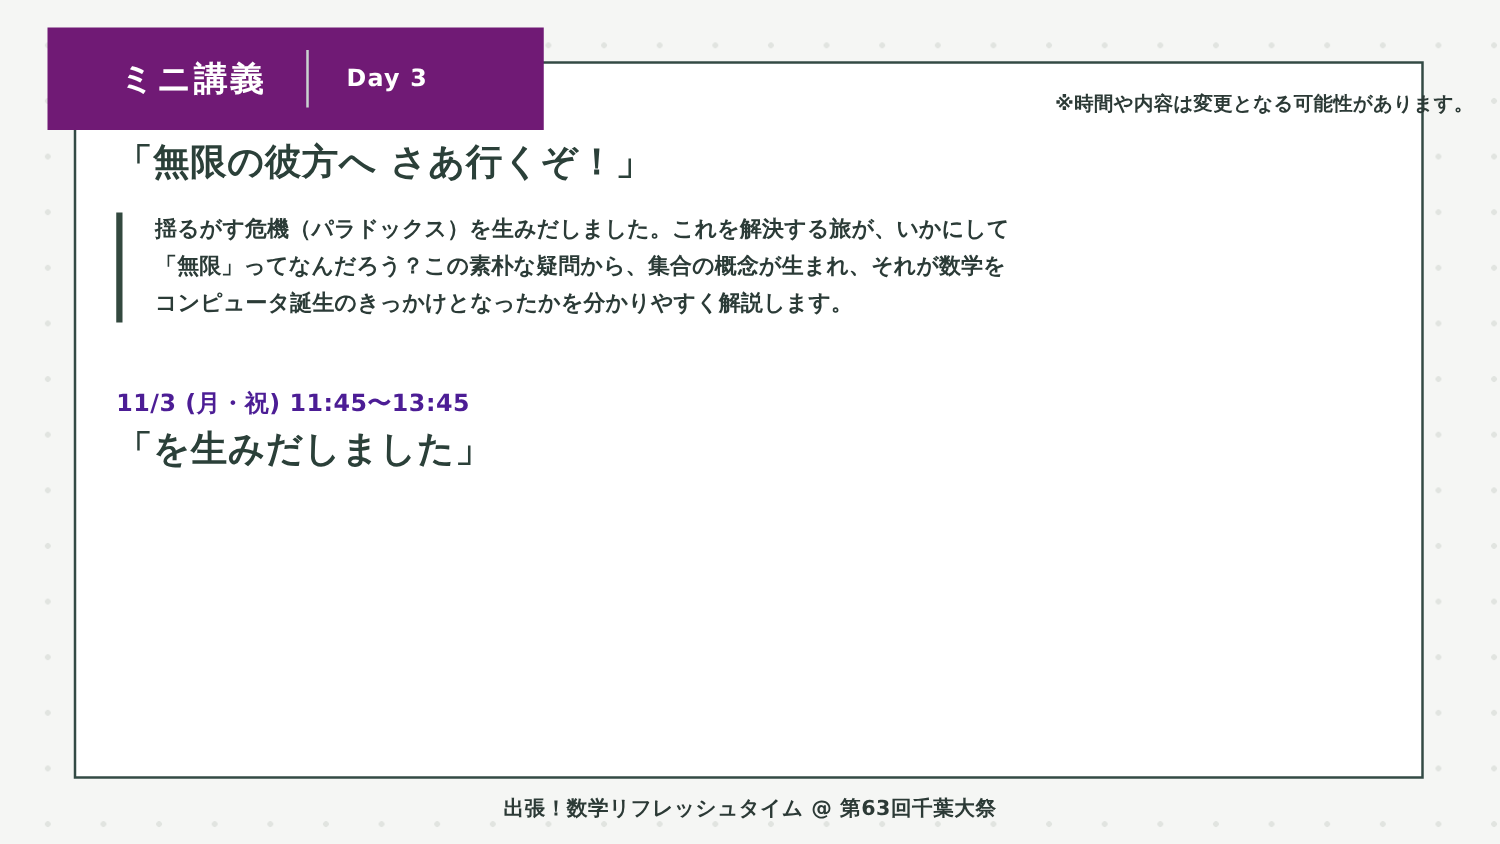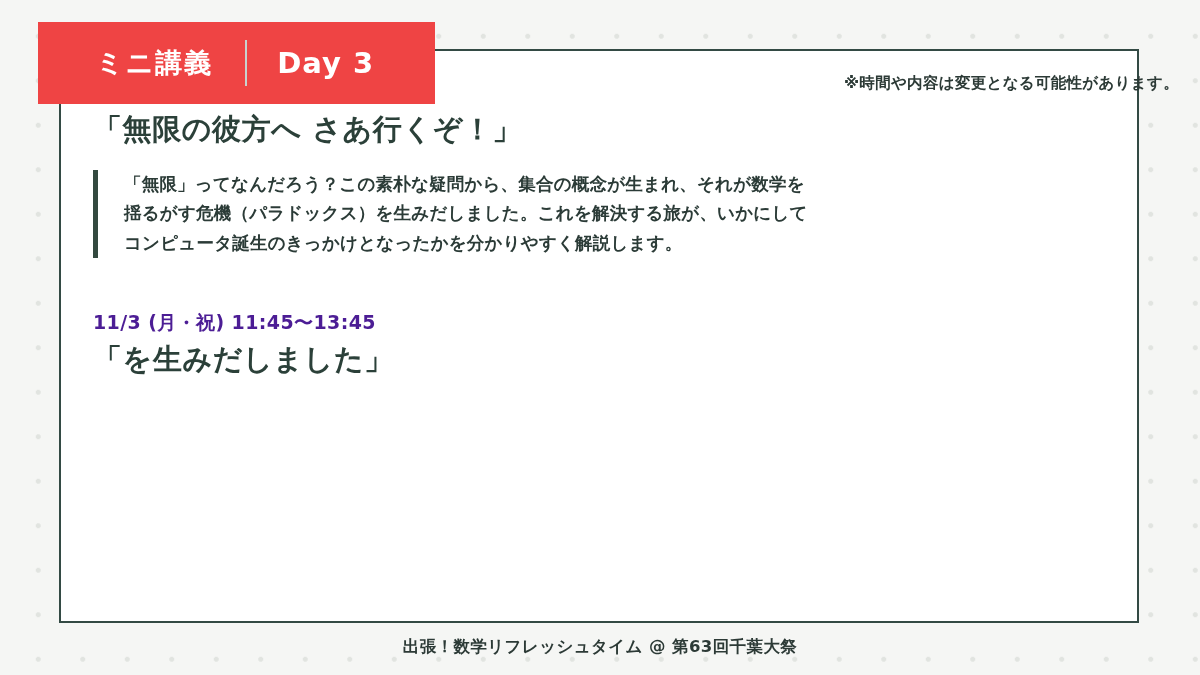--- a/index.html
+++ b/index.html
@@ -46,41 +46,41 @@
     box-sizing: border-box;
   }
 
   
   #badge {
     position: absolute;
     left: 38px;
     top: 22px;
     width: 397px;
     height: 82px;
-    background: #ef4444;
+    background: #701a75;
     display: flex;
     align-items: center;
     z-index: 5;
   }
   #badge-title {
     color: #ffffff;
     font-size: 27px;
     font-weight: bold;
     letter-spacing: 2px;
     margin-left: 58px;
   }
   #badge-divider {
     width: 2px;
     height: 46px;
     background: #c9d2cf;
     margin: 0 30px 0 32px;
   }
   #badge-day {
     color: #ffffff;
-    font-size: 29px;
+    font-size: 19px;
     font-weight: bold;
     letter-spacing: 1px;
   }
 
   
   #notice {
     position: absolute;
     right: 21px;
     top: 73px;
     font-size: 15.5px;
@@ -166,22 +166,22 @@
   <div id="notice">※時間や内容は変更となる可能性があります。</div>
 
   <div id="sessions">
 
     <div class="session">
       <div class="session-time">11/3 (月・祝) 9:30〜11:30</div>
       <div class="session-title">「無限の彼方へ さあ行くぞ！」</div>
       <div class="session-body">
         <div class="accent-bar"></div>
         <div class="body-lines">
+          <div class="body-line">揺るがす危機（パラドックス）を生みだしました。これを解決する旅が、いかにして</div>
           <div class="body-line">「無限」ってなんだろう？この素朴な疑問から、集合の概念が生まれ、それが数学を</div>
-          <div class="body-line">揺るがす危機（パラドックス）を生みだしました。これを解決する旅が、いかにして</div>
           <div class="body-line">コンピュータ誕生のきっかけとなったかを分かりやすく解説します。</div>
         </div>
       </div>
     </div>
 
     <div id="session-gap"></div>
 
     <div class="session">
       <div class="session-time">11/3 (月・祝) 11:45〜13:45</div>
       <div class="session-title">「を生みだしました」</div>

